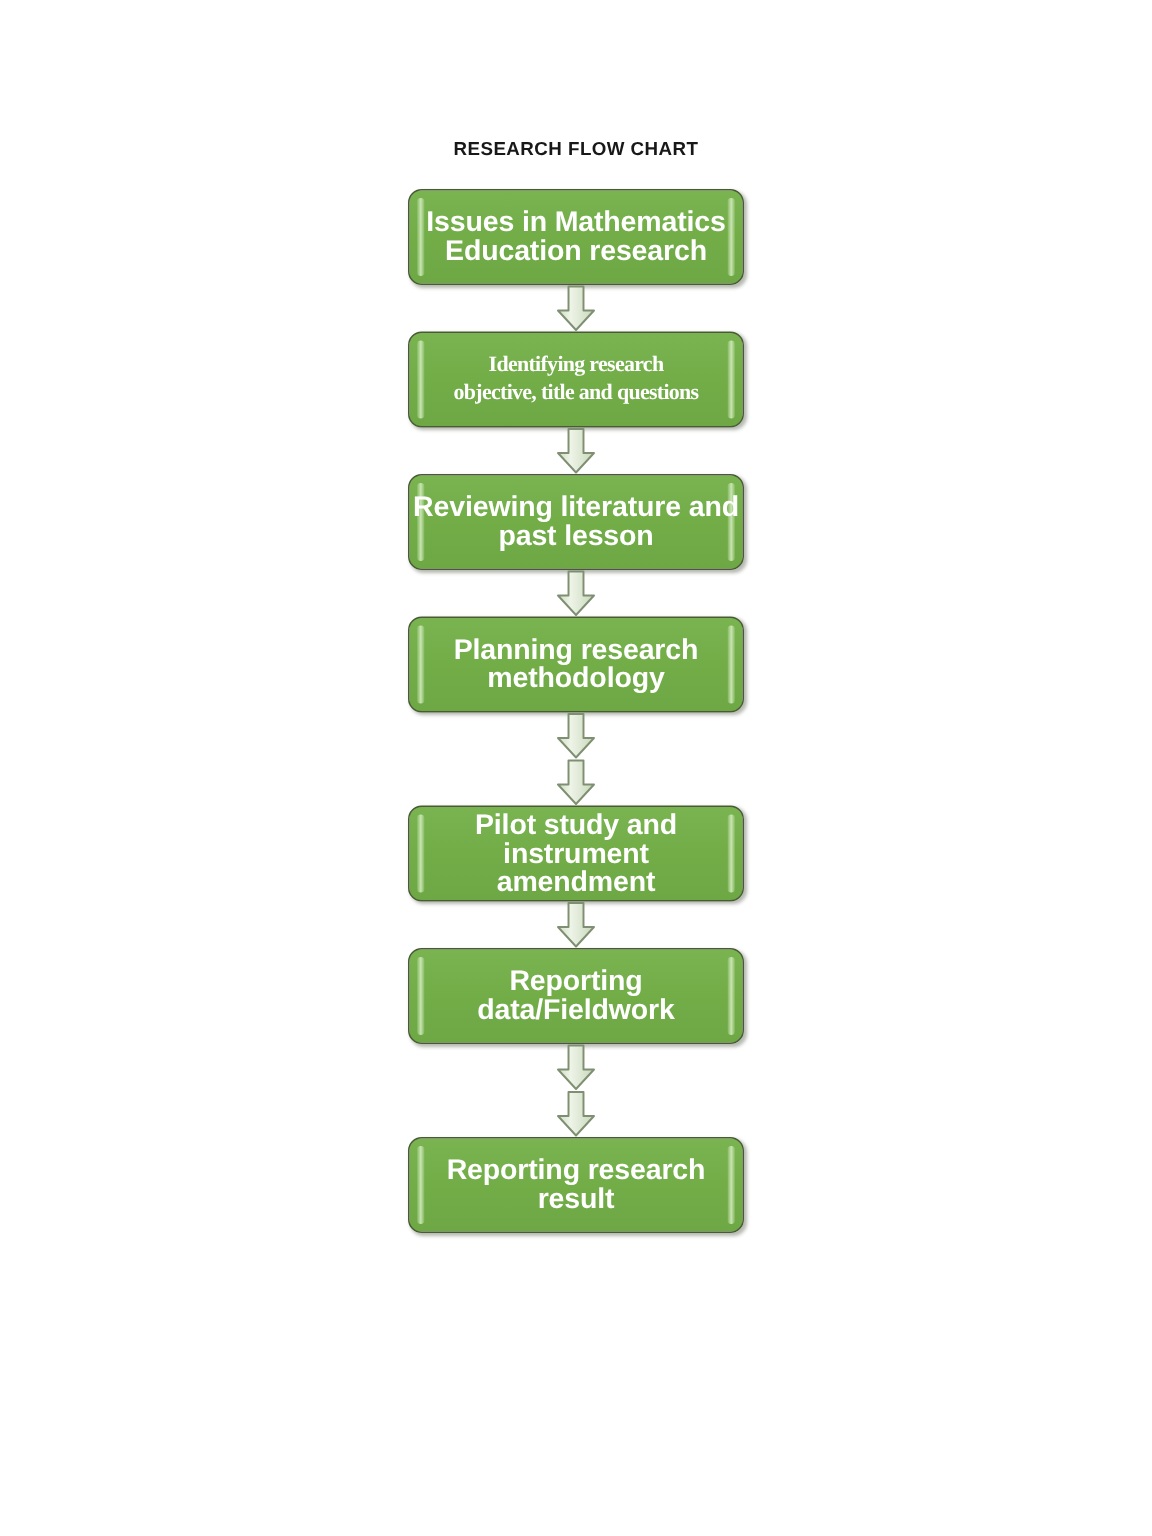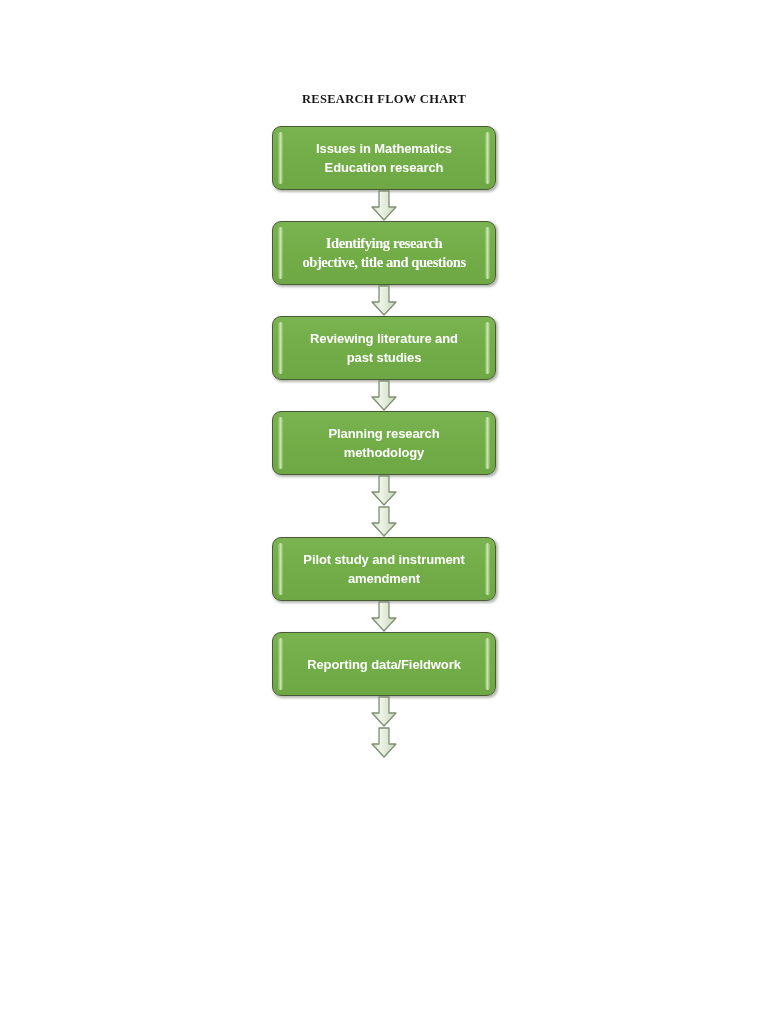--- a/index.html
+++ b/index.html
@@ -24,21 +24,21 @@
   #chart-title {
     position: absolute;
     top: 92px;
     left: 0;
     width: 768px;
     text-align: center;
     font-size: 12.5px;
     font-weight: bold;
     letter-spacing: 0.3px;
     color: #181818;
-    font-family: Liberation Serif, serif;
+    font-family: Liberation Sans, sans-serif;
   }
 
   #flow {
     position: absolute;
     top: 126px;
     left: 272px;
     width: 224px;
   }
 
   .node-wrap {
@@ -73,21 +73,21 @@
     background: linear-gradient(to right, rgba(255,255,255,0.10), rgba(205,232,182,0.95), rgba(255,255,255,0.10));
     pointer-events: none;
   }
   .node::before { left: 5px; }
   .node::after  { right: 5px; }
 
   .node-label {
     position: relative;
     z-index: 2;
     color: #ffffff;
-    font-size: 13px;
+    font-size: 19px;
     font-weight: 600;
     line-height: 19px;
     text-align: center;
     white-space: pre-line;
     letter-spacing: -0.1px;
     padding: 0 2px;
   }
   .node-label.tight {
     font-size: 14.6px;
     letter-spacing: -0.45px;
@@ -145,21 +145,21 @@
 
     <div class="connector">
       <svg width="26" height="31" viewBox="0 0 26 31">
         <polygon points="8,1 18,1 18,17 25,17 13,30 1,17 8,17" fill="url(#ag)" stroke="#7f8f72" stroke-width="1.3" stroke-linejoin="round"></polygon>
       </svg>
     </div>
 
     <div class="node-wrap">
       <div class="node">
         <div class="node-label">Reviewing literature and
-past studies</div>
+past lesson</div>
       </div>
     </div>
 
     <div class="connector">
       <svg width="26" height="31" viewBox="0 0 26 31">
         <polygon points="8,1 18,1 18,17 25,17 13,30 1,17 8,17" fill="url(#ag)" stroke="#7f8f72" stroke-width="1.3" stroke-linejoin="round"></polygon>
       </svg>
     </div>
 
     <div class="node-wrap">
@@ -207,15 +207,20 @@
       </svg>
     </div>
 
 
     <div class="connector">
       <svg width="26" height="31" viewBox="0 0 26 31">
         <polygon points="8,1 18,1 18,17 25,17 13,30 1,17 8,17" fill="url(#ag)" stroke="#7f8f72" stroke-width="1.3" stroke-linejoin="round"></polygon>
       </svg>
     </div>
 
+    <div class="node-wrap">
+      <div class="node">
+        <div class="node-label">Reporting research result</div>
+      </div>
+    </div>
 
   </div>
 </div>
 
 </body></html>

